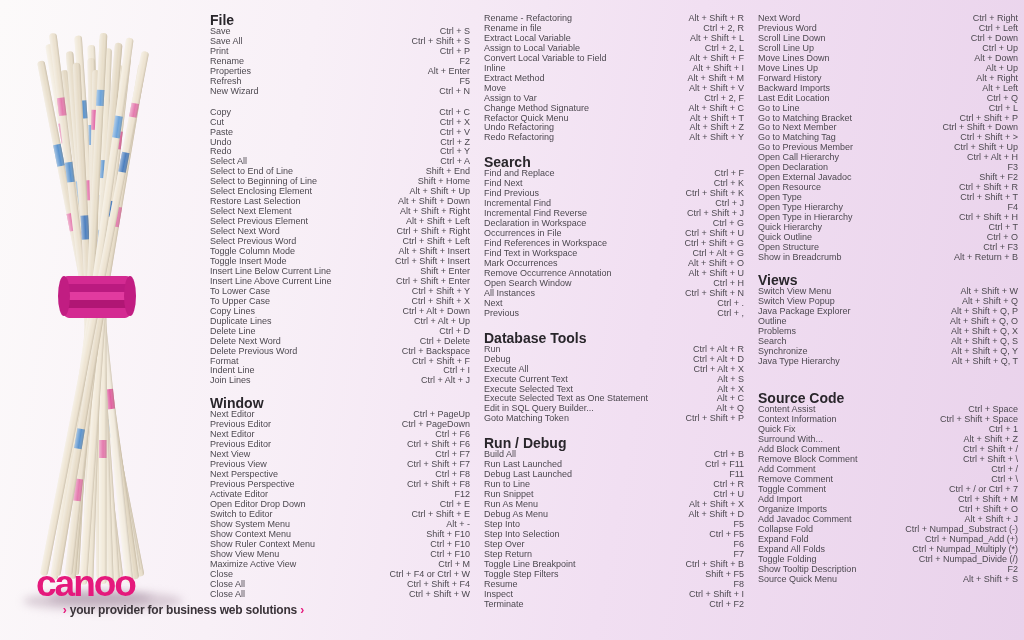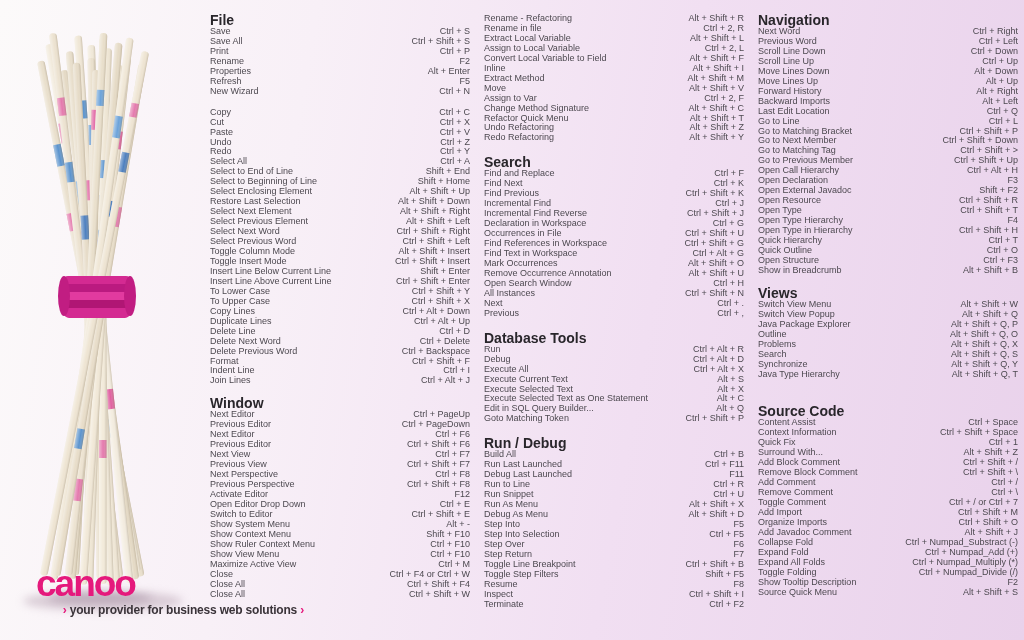--- a/index.html
+++ b/index.html
@@ -639,21 +639,20 @@
             <span class="key">Ctrl + Shift + I</span>
           </div>
           <div class="row">
             <span class="lbl">Terminate</span>
             <span class="key">Ctrl + F2</span>
           </div>
         </div>
       </div>
     <div class="col" data-column-index="2">
         <div class="section">
-          <h3>Navigation</h3>
           <div class="row">
             <span class="lbl">Next Word</span>
             <span class="key">Ctrl + Right</span>
           </div>
           <div class="row">
             <span class="lbl">Previous Word</span>
             <span class="key">Ctrl + Left</span>
           </div>
           <div class="row">
             <span class="lbl">Scroll Line Down</span>
@@ -738,21 +737,21 @@
           <div class="row">
             <span class="lbl">Quick Outline</span>
             <span class="key">Ctrl + O</span>
           </div>
           <div class="row">
             <span class="lbl">Open Structure</span>
             <span class="key">Ctrl + F3</span>
           </div>
           <div class="row">
             <span class="lbl">Show in Breadcrumb</span>
-            <span class="key">Alt + Shift + B</span>
+            <span class="key">Alt + Return + B</span>
           </div>
         </div>
         <div class="section">
           <h3>Views</h3>
           <div class="row">
             <span class="lbl">Switch View Menu</span>
             <span class="key">Alt + Shift + W</span>
           </div>
           <div class="row">
             <span class="lbl">Switch View Popup</span>

